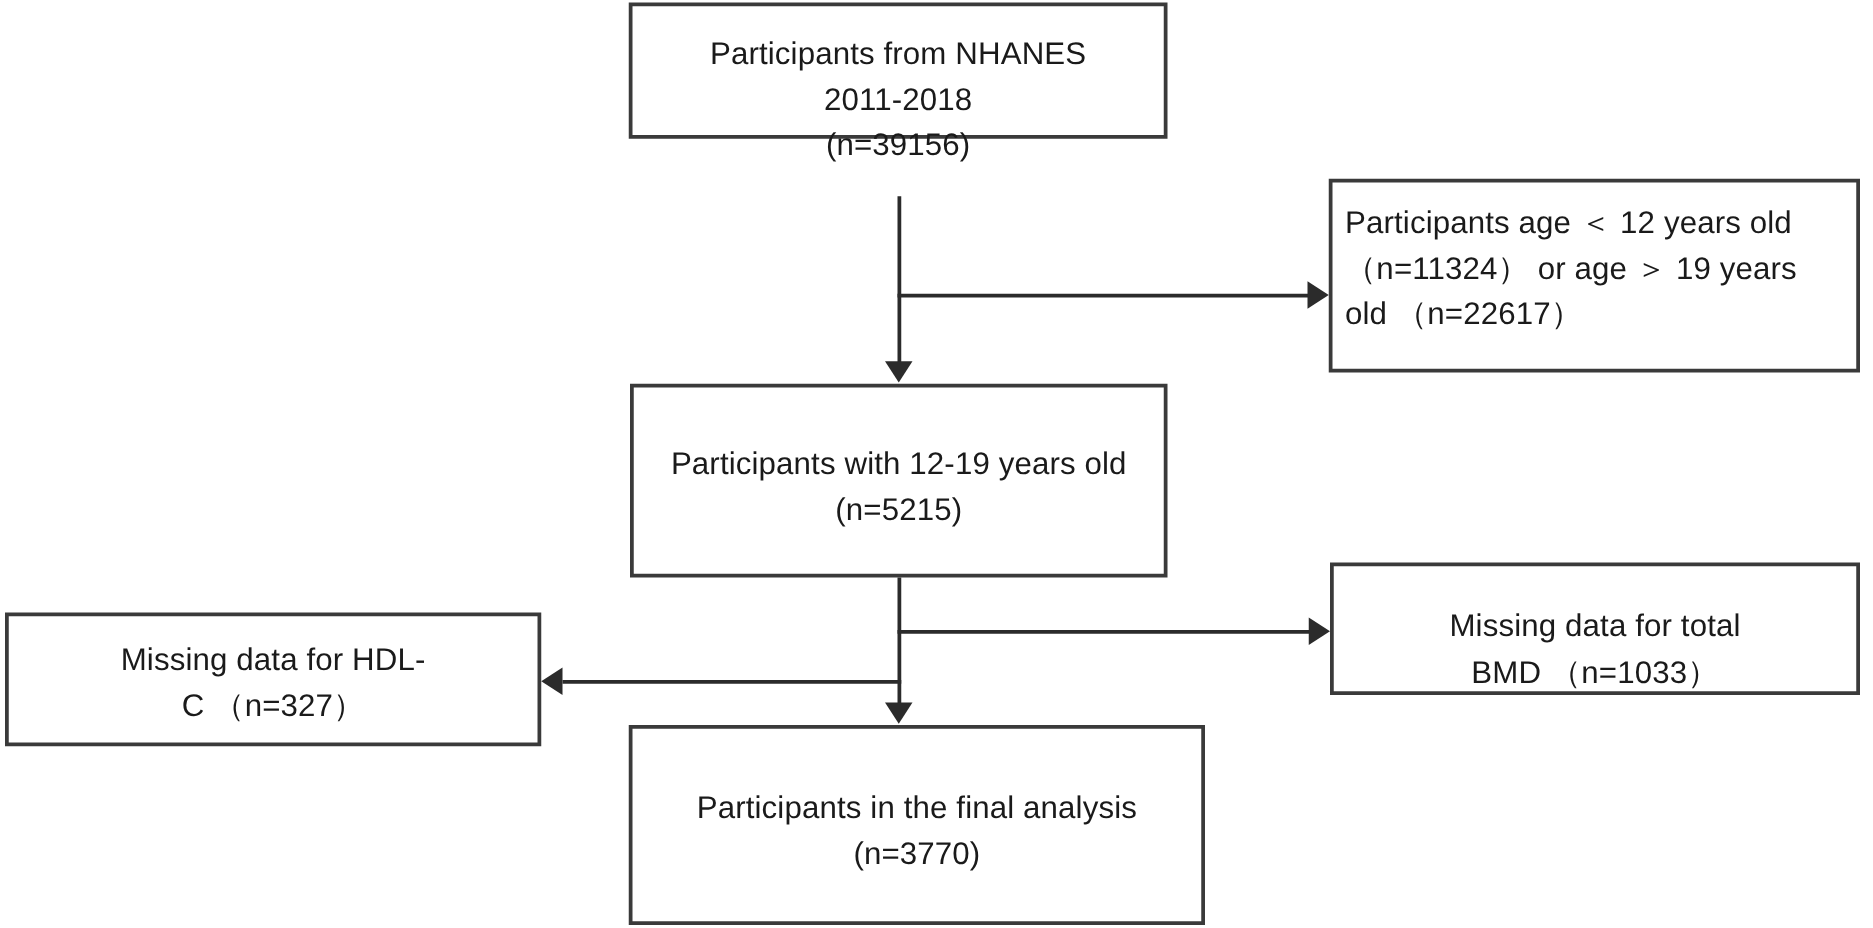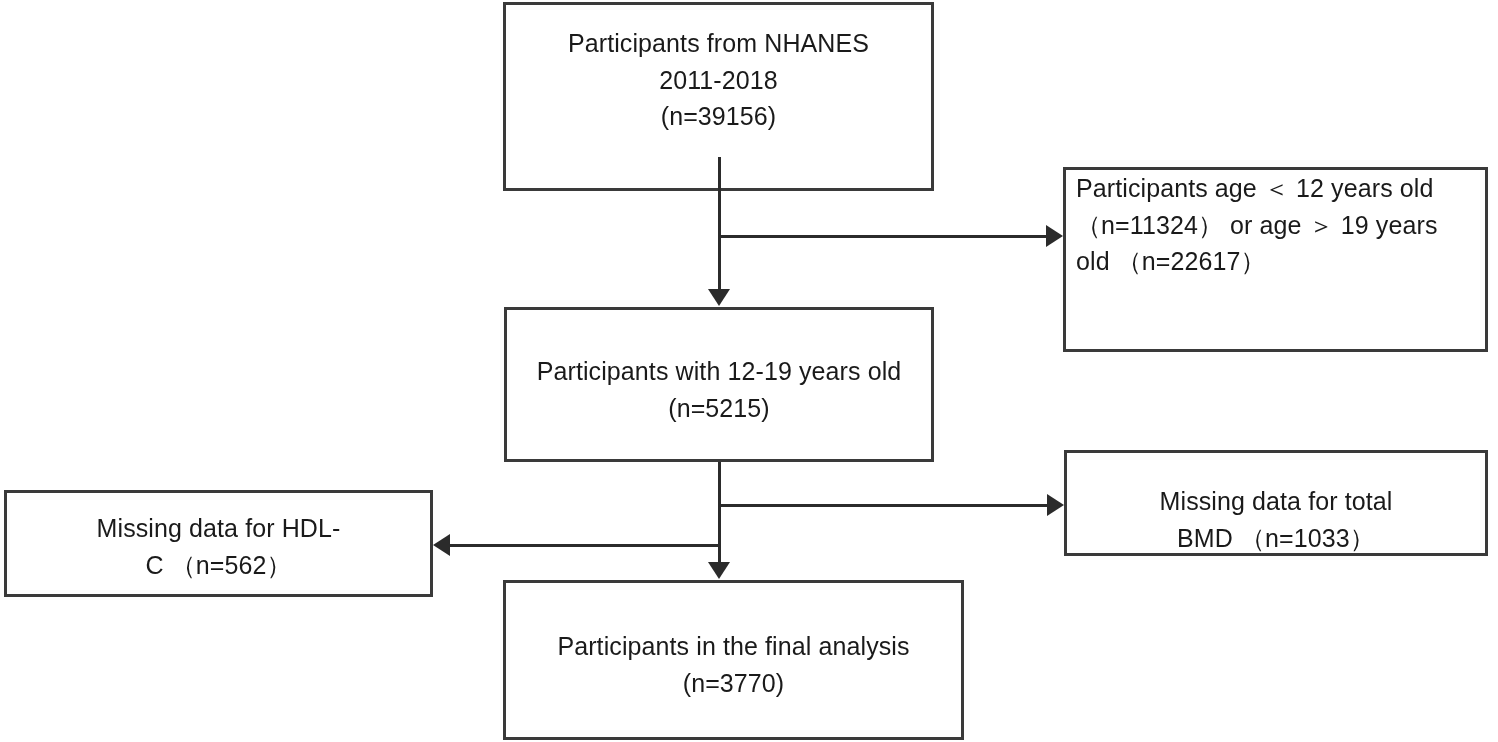--- a/index.html
+++ b/index.html
@@ -83,43 +83,43 @@
     border-top: 11px solid transparent;
     border-bottom: 11px solid transparent;
     border-right: 17px solid #2b2b2b;
   }
 </style>
 </head>
 <body>
 
 <div id="canvas">
 
-  <div class="node center" style="left:503px; top:2px; width:431px; height:189px; padding-top:20px;">
+  <div class="node center" style="left:503px; top:2px; width:431px; height:109px; padding-top:20px;">
     <span class="txt">Participants from NHANES
 2011-2018
 (n=39156)</span>
   </div>
 
-  <div class="node lefttop" style="left:1063px; top:143px; width:425px; height:185px; margin-top:24px;">
+  <div class="node lefttop" style="left:1063px; top:143px; width:425px; height:155px; padding-top:14px;">
     <span class="txt">Participants age ＜ 12 years old （n=11324） or age ＞ 19 years old （n=22617）</span>
   </div>
 
   <div class="node center" style="left:504px; top:307px; width:430px; height:155px; padding-top:43px;">
     <span class="txt">Participants with 12-19 years old
 (n=5215)</span>
   </div>
 
   <div class="node center" style="left:1064px; top:450px; width:424px; height:106px; padding-top:30px;">
     <span class="txt">Missing data for total
 BMD （n=1033）</span>
   </div>
 
   <div class="node center" style="left:4px; top:490px; width:429px; height:107px; padding-top:17px;">
     <span class="txt">Missing data for HDL-
-C （n=562）</span>
+C （n=327）</span>
   </div>
 
   <div class="node center" style="left:503px; top:580px; width:461px; height:160px; padding-top:45px;">
     <span class="txt">Participants in the final analysis
 (n=3770)</span>
   </div>
 
   <div class="vline" style="left:718px; top:157px; height:134px;"></div>
   <div class="arrow-down" style="left:708px; top:289px;"></div>
 

